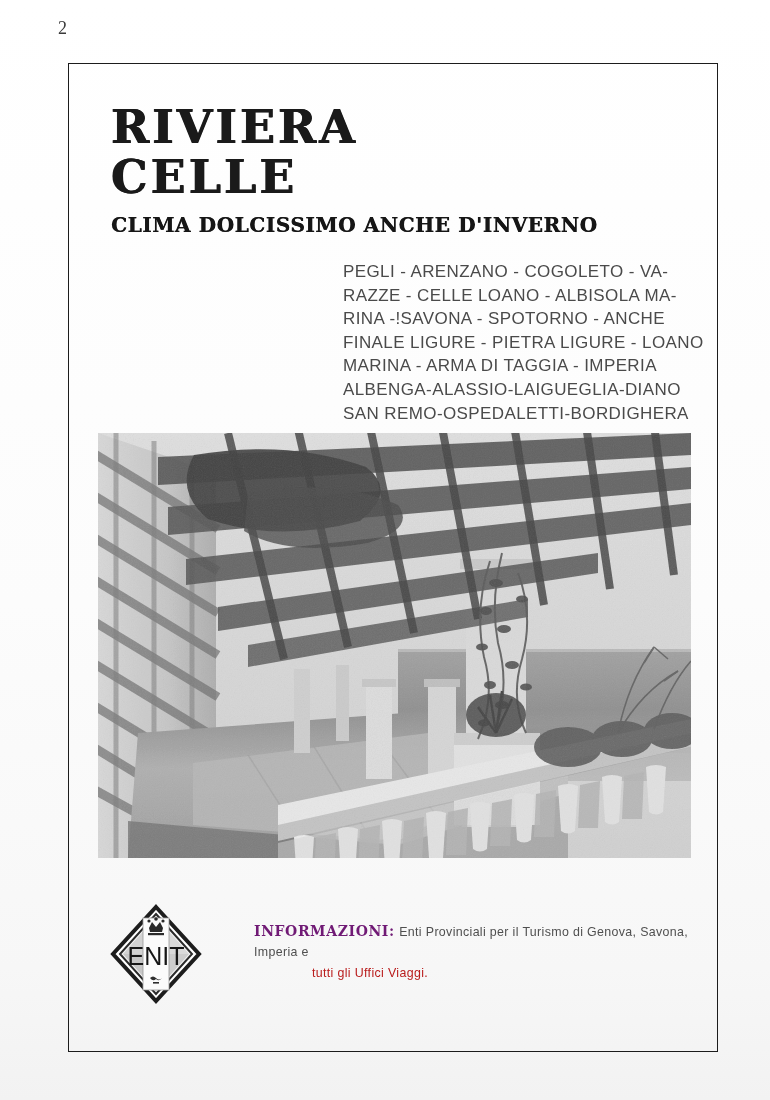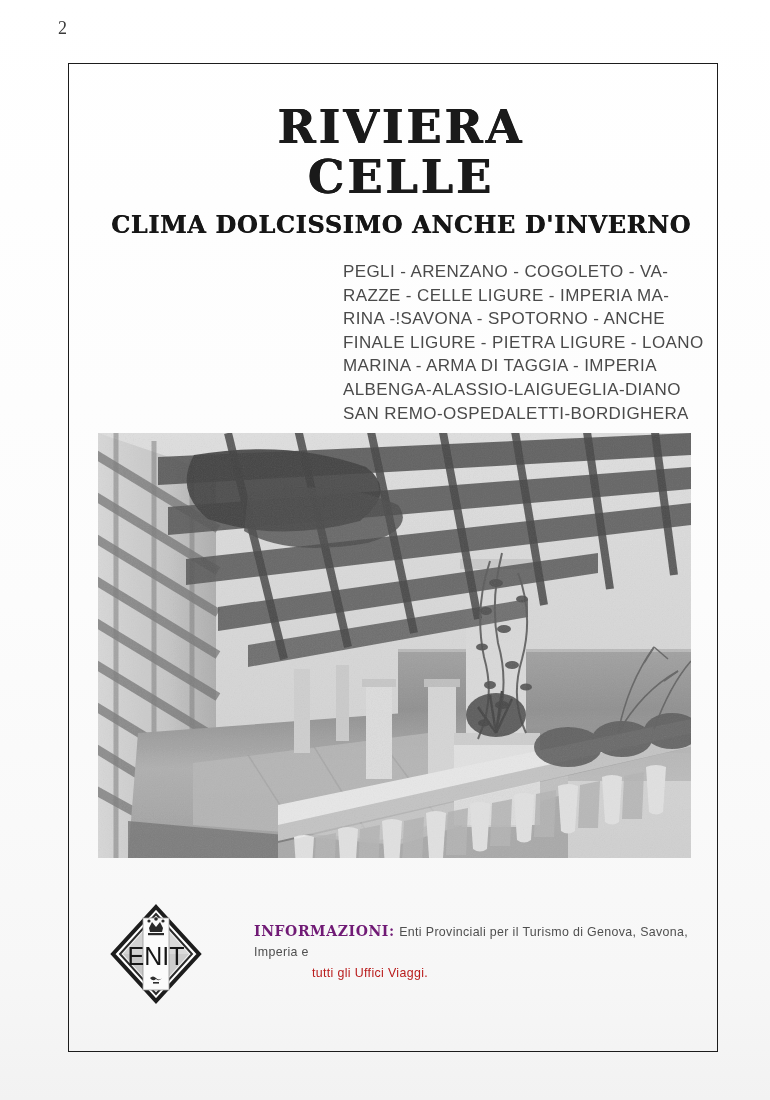--- a/index.html
+++ b/index.html
@@ -56,39 +56,38 @@
     width: 650px;
     height: 989px;
   }
 
   
   .headline {
     position: absolute;
     left: 42px;
     top: 38px;
     width: 580px;
-    text-align: center;
   }
   .headline-line {
     font-family: "DejaVu Serif", "Liberation Serif", serif;
     font-weight: 700;
     font-size: 46px;
     line-height: 50px;
     letter-spacing: 3px;
     color: #1a1a1a;
     text-shadow: 0.5px 0 0 #1a1a1a, -0.4px 0.3px 0 #2a2a2a;
   }
   .subtitle {
     position: absolute;
     left: 42px;
     top: 148px;
     width: 590px;
     font-family: "DejaVu Serif", "Liberation Serif", serif;
     font-weight: 700;
-    font-size: 24px;
+    font-size: 20px;
     line-height: 26px;
     letter-spacing: 0.6px;
     color: #161616;
     white-space: nowrap;
     text-shadow: 0.4px 0 0 #161616;
   }
 
   
   .city-list {
     position: absolute;
@@ -192,21 +191,21 @@
     <div class="content">
 
       <div class="headline">
         <div class="headline-line">RIVIERA</div>
         <div class="headline-line">CELLE</div>
       </div>
       <div class="subtitle">CLIMA DOLCISSIMO ANCHE D'INVERNO</div>
 
       <div class="city-list">
         <div class="city-line">PEGLI - ARENZANO - COGOLETO - VA-</div>
-        <div class="city-line">RAZZE - CELLE LIGURE - IMPERIA MA-</div>
+        <div class="city-line">RAZZE - CELLE LOANO - ALBISOLA MA-</div>
         <div class="city-line">RINA -!SAVONA - SPOTORNO - ANCHE</div>
         <div class="city-line">FINALE LIGURE - PIETRA LIGURE - LOANO</div>
         <div class="city-line">MARINA - ARMA DI TAGGIA - IMPERIA</div>
         <div class="city-line">ALBENGA-ALASSIO-LAIGUEGLIA-DIANO</div>
         <div class="city-line">SAN REMO-OSPEDALETTI-BORDIGHERA</div>
       </div>
 
       <div class="photo">
         <svg width="593" height="425" viewBox="0 0 593 425" xmlns="http://www.w3.org/2000/svg">
           <defs>

